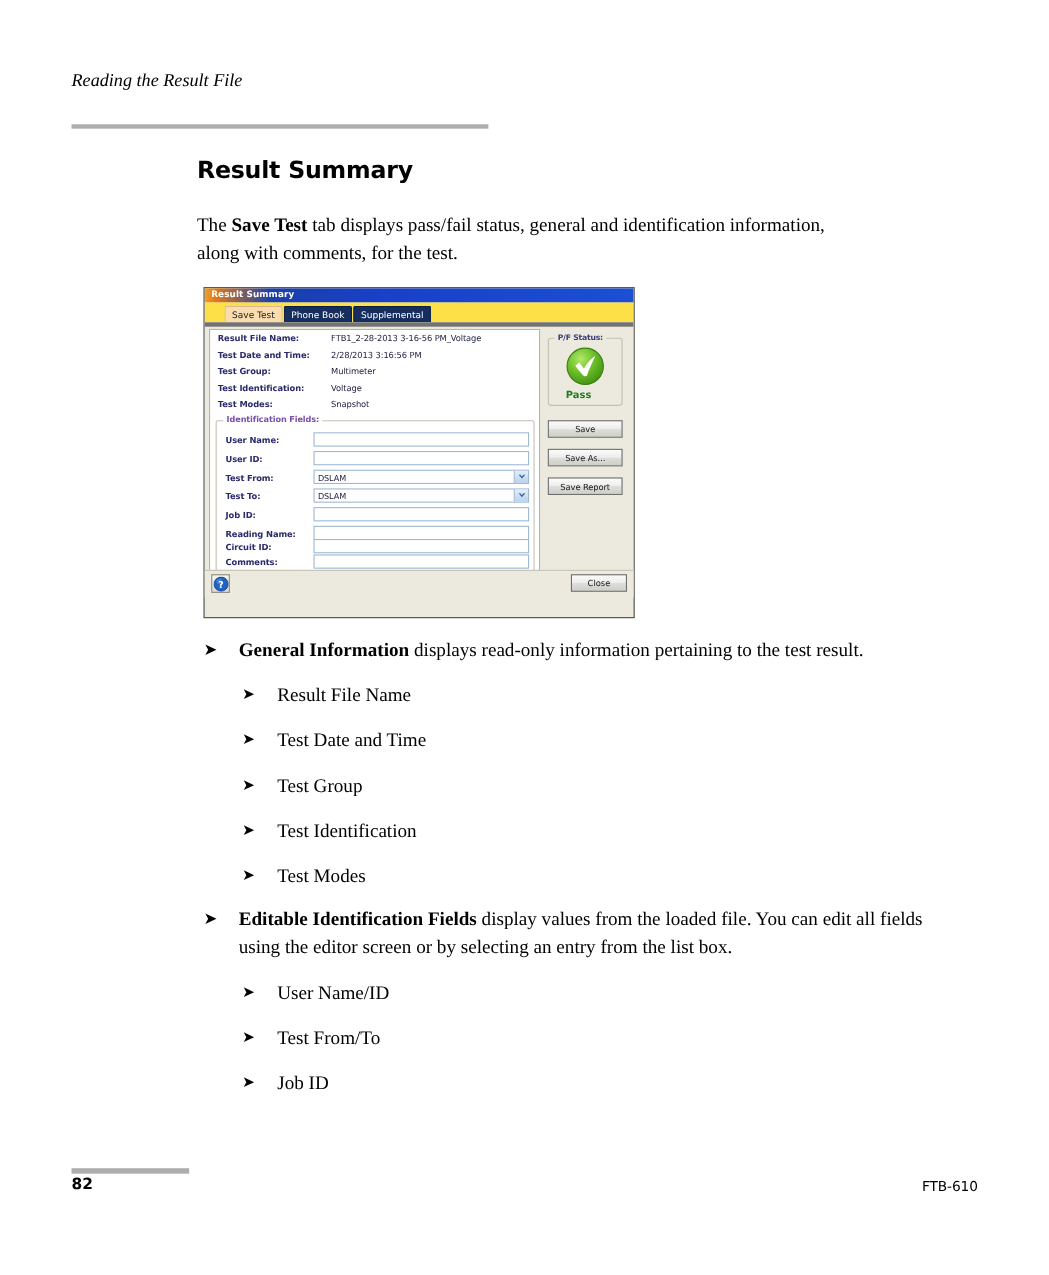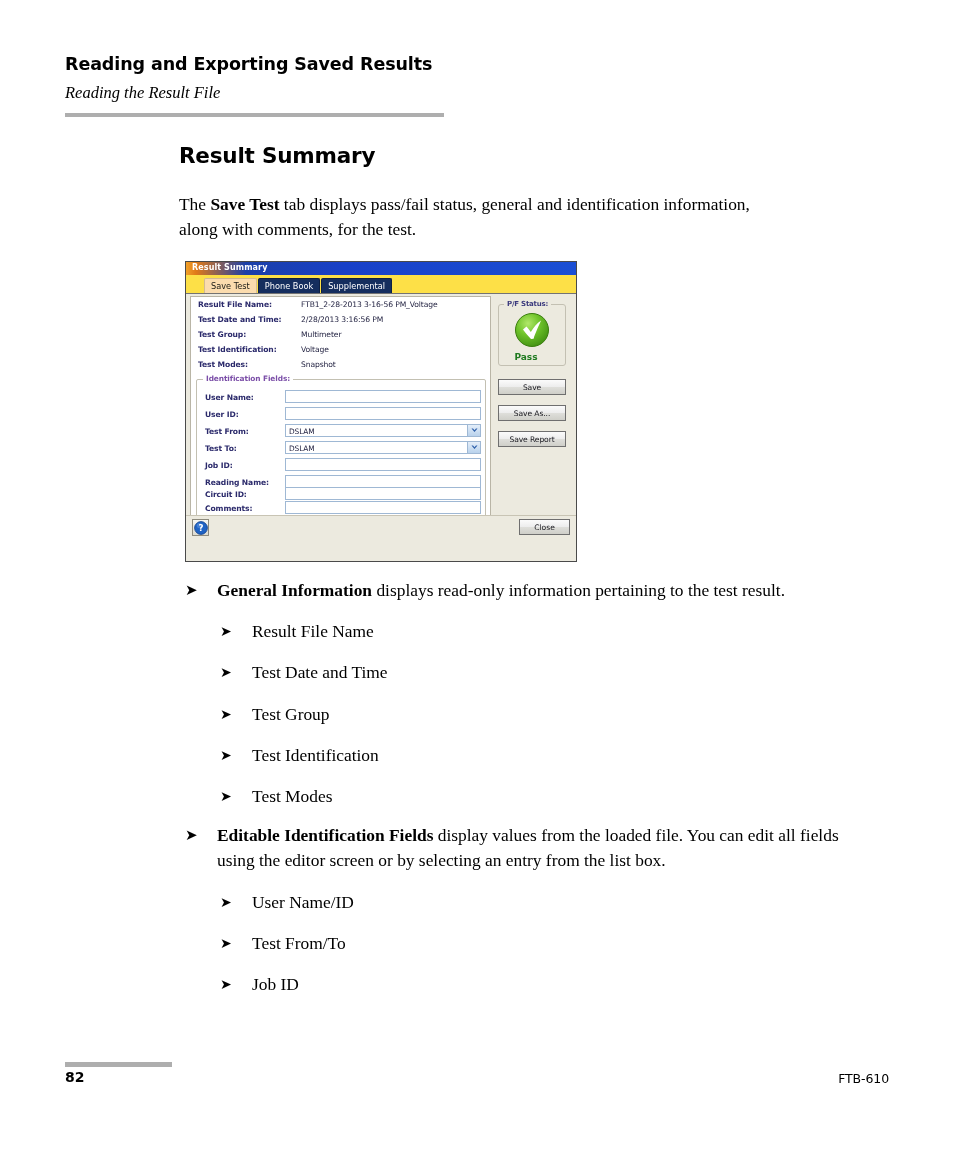--- a/index.html
+++ b/index.html
@@ -128,21 +128,21 @@
     color: #ffffff;
     border: 1px solid #0d2044;
     border-bottom: none;
   }
 
   
   #dialog-body {
     position: relative;
     height: 246px;
     background: #eceadf;
-    border-top: 1px solid #737373;
+    border-top: 4px solid #737373;
   }
   #info-panel {
     position: absolute;
     left: 4px;
     top: 2px;
     width: 301px;
     height: 228px;
     background: #ffffff;
     border: 1px solid #b9b5a6;
     box-sizing: border-box;
@@ -394,21 +394,20 @@
     top: 1071px;
     font-family: "DejaVu Sans", sans-serif;
     font-size: 12.5px;
     letter-spacing: -0.1px;
   }
 </style>
 </head>
 <body>
 
 <div id="running-header">
-  <div id="header-title">Reading and Exporting Saved Results</div>
   <div id="header-subtitle">Reading the Result File</div>
 </div>
 <div id="header-rule"></div>
 
 <div id="content">
   <h1 id="section-heading">Result Summary</h1>
   <p id="intro-paragraph"><span>The </span><span class="b">Save Test</span><span> tab displays pass/fail status, general and identification information, along with comments, for the test.</span></p>
 </div>
 
 <div id="dialog-figure">

